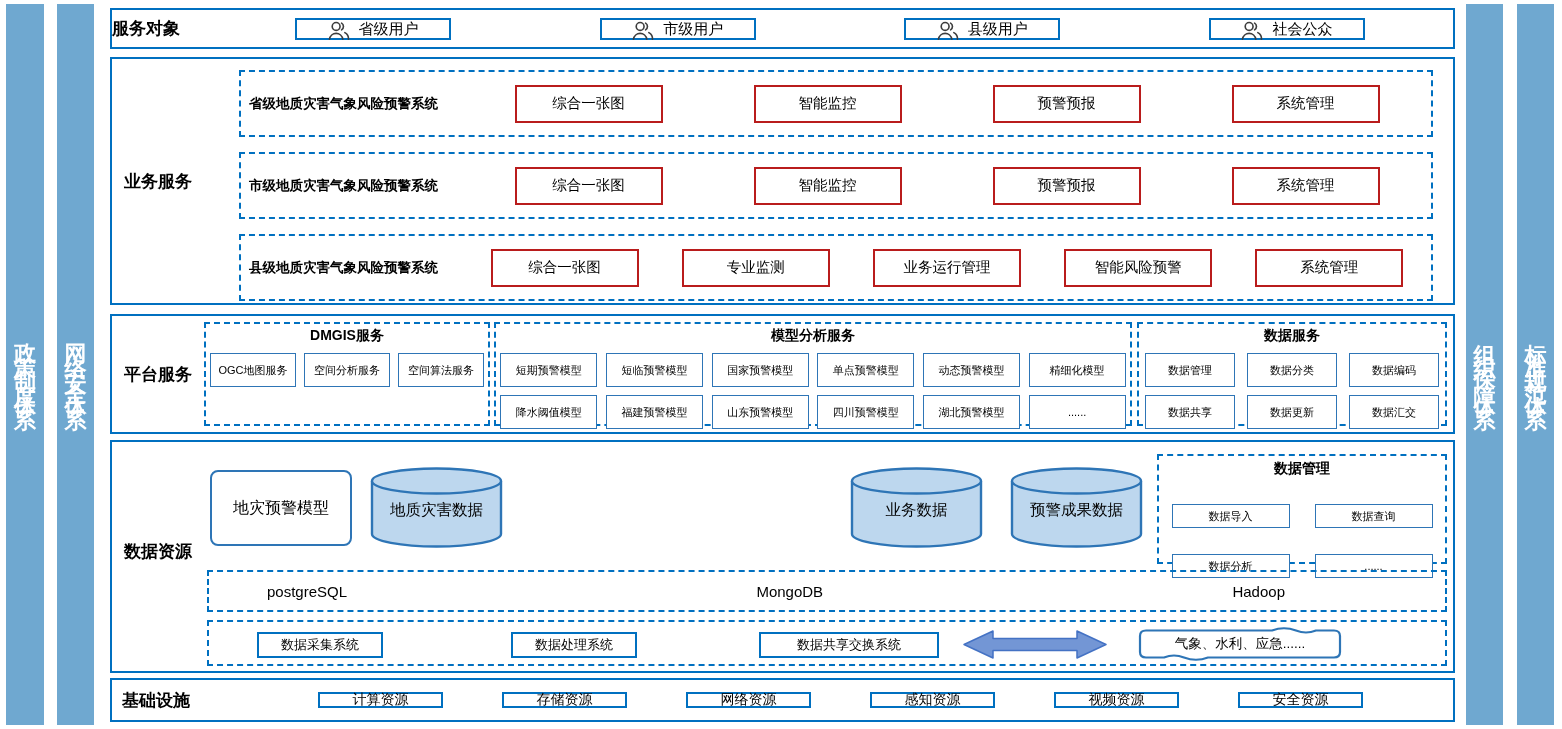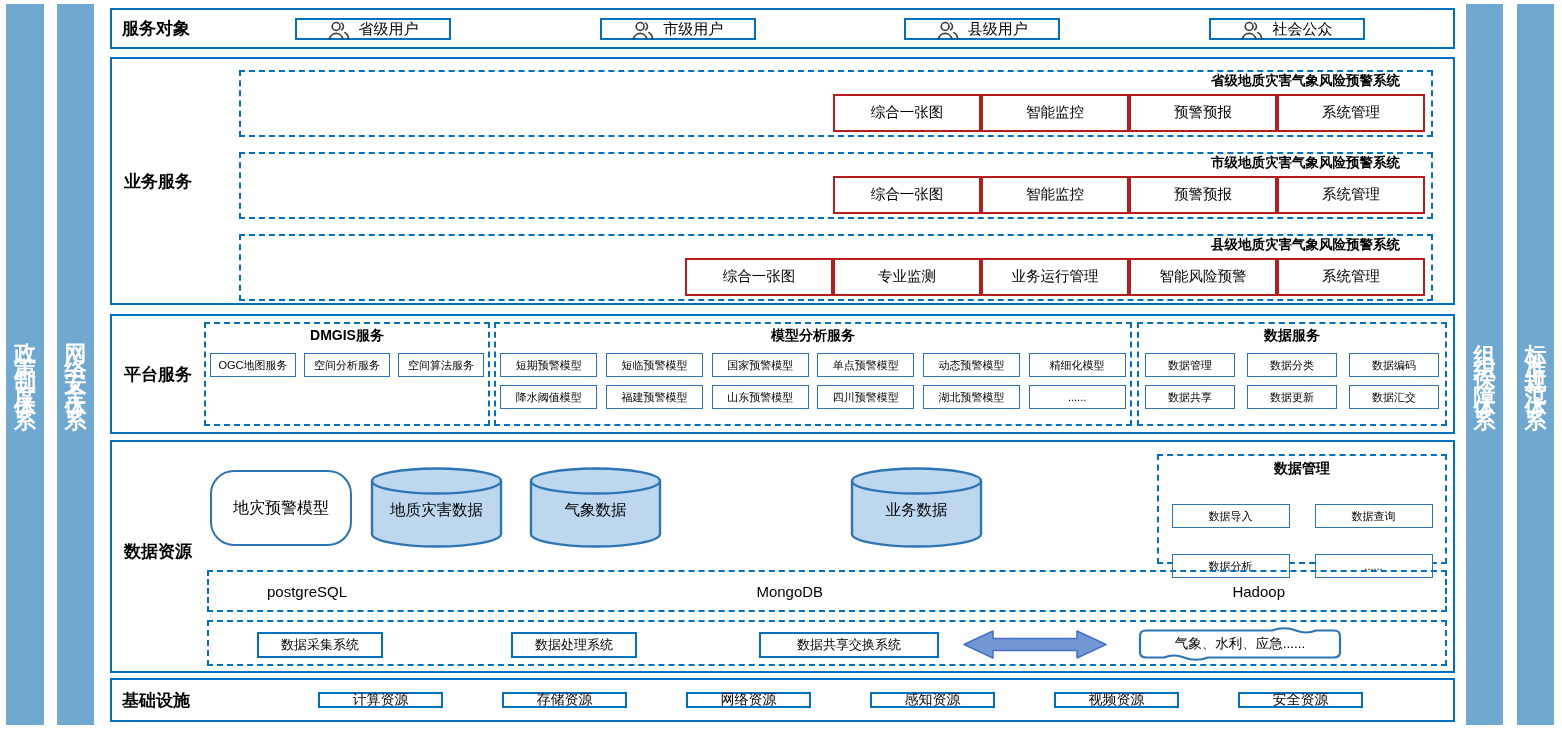--- a/index.html
+++ b/index.html
@@ -13,52 +13,52 @@
   .vbar-l2 { left:57px; width:37px; }
   .vbar-r1 { left:1466px; width:37px; }
   .vbar-r2 { left:1517px; width:37px; }
 
   
   .sec { position:absolute; left:110px; width:1345px; border:2px solid #0070C0; background:#fff; }
   .sec-label { font-weight:700; font-size:17px; white-space:nowrap; }
 
   
   .sec-targets { top:8px; height:41px; display:flex; align-items:center; }
-  .sec-targets .sec-label { padding-left:10px; width:115px; }
+  .sec-targets .sec-label { width:115px; }
   .targets-row { flex:1; display:flex; justify-content:space-between; padding:0 88px 0 68px; align-items:center; }
   .user-box { width:156px; height:22px; border:2px solid #0070C0; display:flex; align-items:flex-start; justify-content:center; gap:9px; font-size:15px; background:#fff; }
   .user-box svg { flex:none; }
 
   
   .sec-business { top:57px; height:248px; }
   .sec-business > .sec-label { position:absolute; left:12px; top:50%; transform:translateY(-50%); }
-  .biz-row { position:absolute; left:127px; right:20px; height:67px; border:2px dashed #0070C0; display:flex; align-items:flex-end;flex-direction:column; }
+  .biz-row { position:absolute; left:127px; right:20px; height:67px; border:2px dashed #0070C0; display:flex; align-items:center; }
   .biz-row-1 { top:11px; } .biz-row-2 { top:93px; } .biz-row-3 { top:175px; }
   .biz-title { font-weight:700; font-size:13.5px; width:228px; padding-left:8px; flex:none; }
   .biz-items { flex:1; display:flex; justify-content:space-around; align-items:center; padding-right:6px; }
   .biz-box { width:148px; height:38px; border:2px solid #b91c1c; display:flex; align-items:center; justify-content:center; font-size:14.5px; background:#fff; }
 
   
   .sec-platform { top:314px; height:120px; }
   .sec-platform > .sec-label { position:absolute; left:12px; top:50%; transform:translateY(-50%); }
   .pg { position:absolute; top:6px; height:104px; border:2px dashed #0070C0; }
   .pg-dmgis { left:92px;  width:286px; }
   .pg-model { left:382px; width:638px; }
   .pg-data  { left:1025px; width:310px; }
   .pg-title { text-align:center; font-weight:700; font-size:14px; margin-top:3px; }
   .pg-row { display:flex; justify-content:space-around; align-items:center; margin-top:8px; }
-  .pbox { height:24px; border:1.5px solid #2E75B6; display:flex; align-items:center; justify-content:center; font-size:11px; background:#fff; white-space:nowrap; }
+  .pbox { height:34px; border:1.5px solid #2E75B6; display:flex; align-items:center; justify-content:center; font-size:11px; background:#fff; white-space:nowrap; }
   .pg-dmgis .pbox { width:86px; }
   .pg-model .pbox { width:97px; }
   .pg-data  .pbox { width:90px; }
 
   
   .sec-data { top:440px; height:233px; }
   .sec-data > .sec-label { position:absolute; left:12px; top:98px; }
-  .model-box { position:absolute; left:98px; top:28px; width:142px; height:76px; border:2.5px solid #2E75B6; border-radius:24px; display:flex; align-items:center; justify-content:center; font-size:16px; background:#fff; }
+  .model-box { position:absolute; left:98px; top:28px; width:142px; height:76px; border:2.5px solid #2E75B6; border-radius:8px; display:flex; align-items:center; justify-content:center; font-size:16px; background:#fff; }
   .cylinder { position:absolute; top:24px; width:133px; height:83px; }
   .cylinder svg { position:absolute; left:0; top:0; }
   .cyl-label { position:absolute; left:0; right:0; top:34px; text-align:center; font-size:15.5px; }
   .cyl-1 { left:258px; } .cyl-2 { left:417px; } .cyl-3 { left:577px; } .cyl-4 { left:738px; } .cyl-5 { left:898px; }
   .mgmt-box { position:absolute; left:1045px; top:12px; width:290px; height:110px; border:2px dashed #0070C0; }
   .mgmt-title { text-align:center; font-weight:700; font-size:14px; margin-top:4px; }
   .mgmt-row { display:flex; justify-content:space-around; align-items:center; margin-top:26px; }
   .mbox { width:118px; height:24px; border:1.5px solid #2E75B6; display:flex; align-items:center; justify-content:center; font-size:11px; background:#fff; }
   .db-row { position:absolute; left:95px; top:128px; width:1240px; height:42px; border:2px dashed #0070C0; display:flex; align-items:center; justify-content:space-between; padding:0 160px 0 58px; font-size:15px; }
   .sys-row { position:absolute; left:95px; top:178px; width:1240px; height:46px; border:2px dashed #0070C0; }
@@ -232,33 +232,33 @@
 
     <div class="model-box">地灾预警模型</div>
 
     <div class="cylinder cyl-1">
       <svg width="133" height="83" viewBox="0 0 133 83">
           <path d="M2 15 V68 A64.5 12.5 0 0 0 131 68 V15" fill="#BDD7EE" stroke="#2E75B6" stroke-width="2.4"></path>
           <ellipse cx="66.5" cy="15" rx="64.5" ry="12.5" fill="#BDD7EE" stroke="#2E75B6" stroke-width="2.4"></ellipse>
         </svg>
       <div class="cyl-label">地质灾害数据</div>
     </div>
-    <div class="cylinder cyl-2">
-      <svg width="133" height="83" viewBox="0 0 133 83">
-          <path d="M2 15 V68 A64.5 12.5 0 0 0 131 68 V15" fill="#BDD7EE" stroke="#2E75B6" stroke-width="2.4"></path>
-          <ellipse cx="66.5" cy="15" rx="64.5" ry="12.5" fill="#BDD7EE" stroke="#2E75B6" stroke-width="2.4"></ellipse>
-        </svg>
-      <div class="cyl-label">气象数据</div>
-    </div>
     <div class="cylinder cyl-4">
       <svg width="133" height="83" viewBox="0 0 133 83">
           <path d="M2 15 V68 A64.5 12.5 0 0 0 131 68 V15" fill="#BDD7EE" stroke="#2E75B6" stroke-width="2.4"></path>
           <ellipse cx="66.5" cy="15" rx="64.5" ry="12.5" fill="#BDD7EE" stroke="#2E75B6" stroke-width="2.4"></ellipse>
         </svg>
       <div class="cyl-label">业务数据</div>
+    </div>
+    <div class="cylinder cyl-5">
+      <svg width="133" height="83" viewBox="0 0 133 83">
+          <path d="M2 15 V68 A64.5 12.5 0 0 0 131 68 V15" fill="#BDD7EE" stroke="#2E75B6" stroke-width="2.4"></path>
+          <ellipse cx="66.5" cy="15" rx="64.5" ry="12.5" fill="#BDD7EE" stroke="#2E75B6" stroke-width="2.4"></ellipse>
+        </svg>
+      <div class="cyl-label">预警成果数据</div>
     </div>
 
     <div class="mgmt-box">
       <div class="mgmt-title">数据管理</div>
       <div class="mgmt-row">
         <div class="mbox">数据导入</div>
         <div class="mbox">数据查询</div>
       </div>
       <div class="mgmt-row">
         <div class="mbox">数据分析</div>

